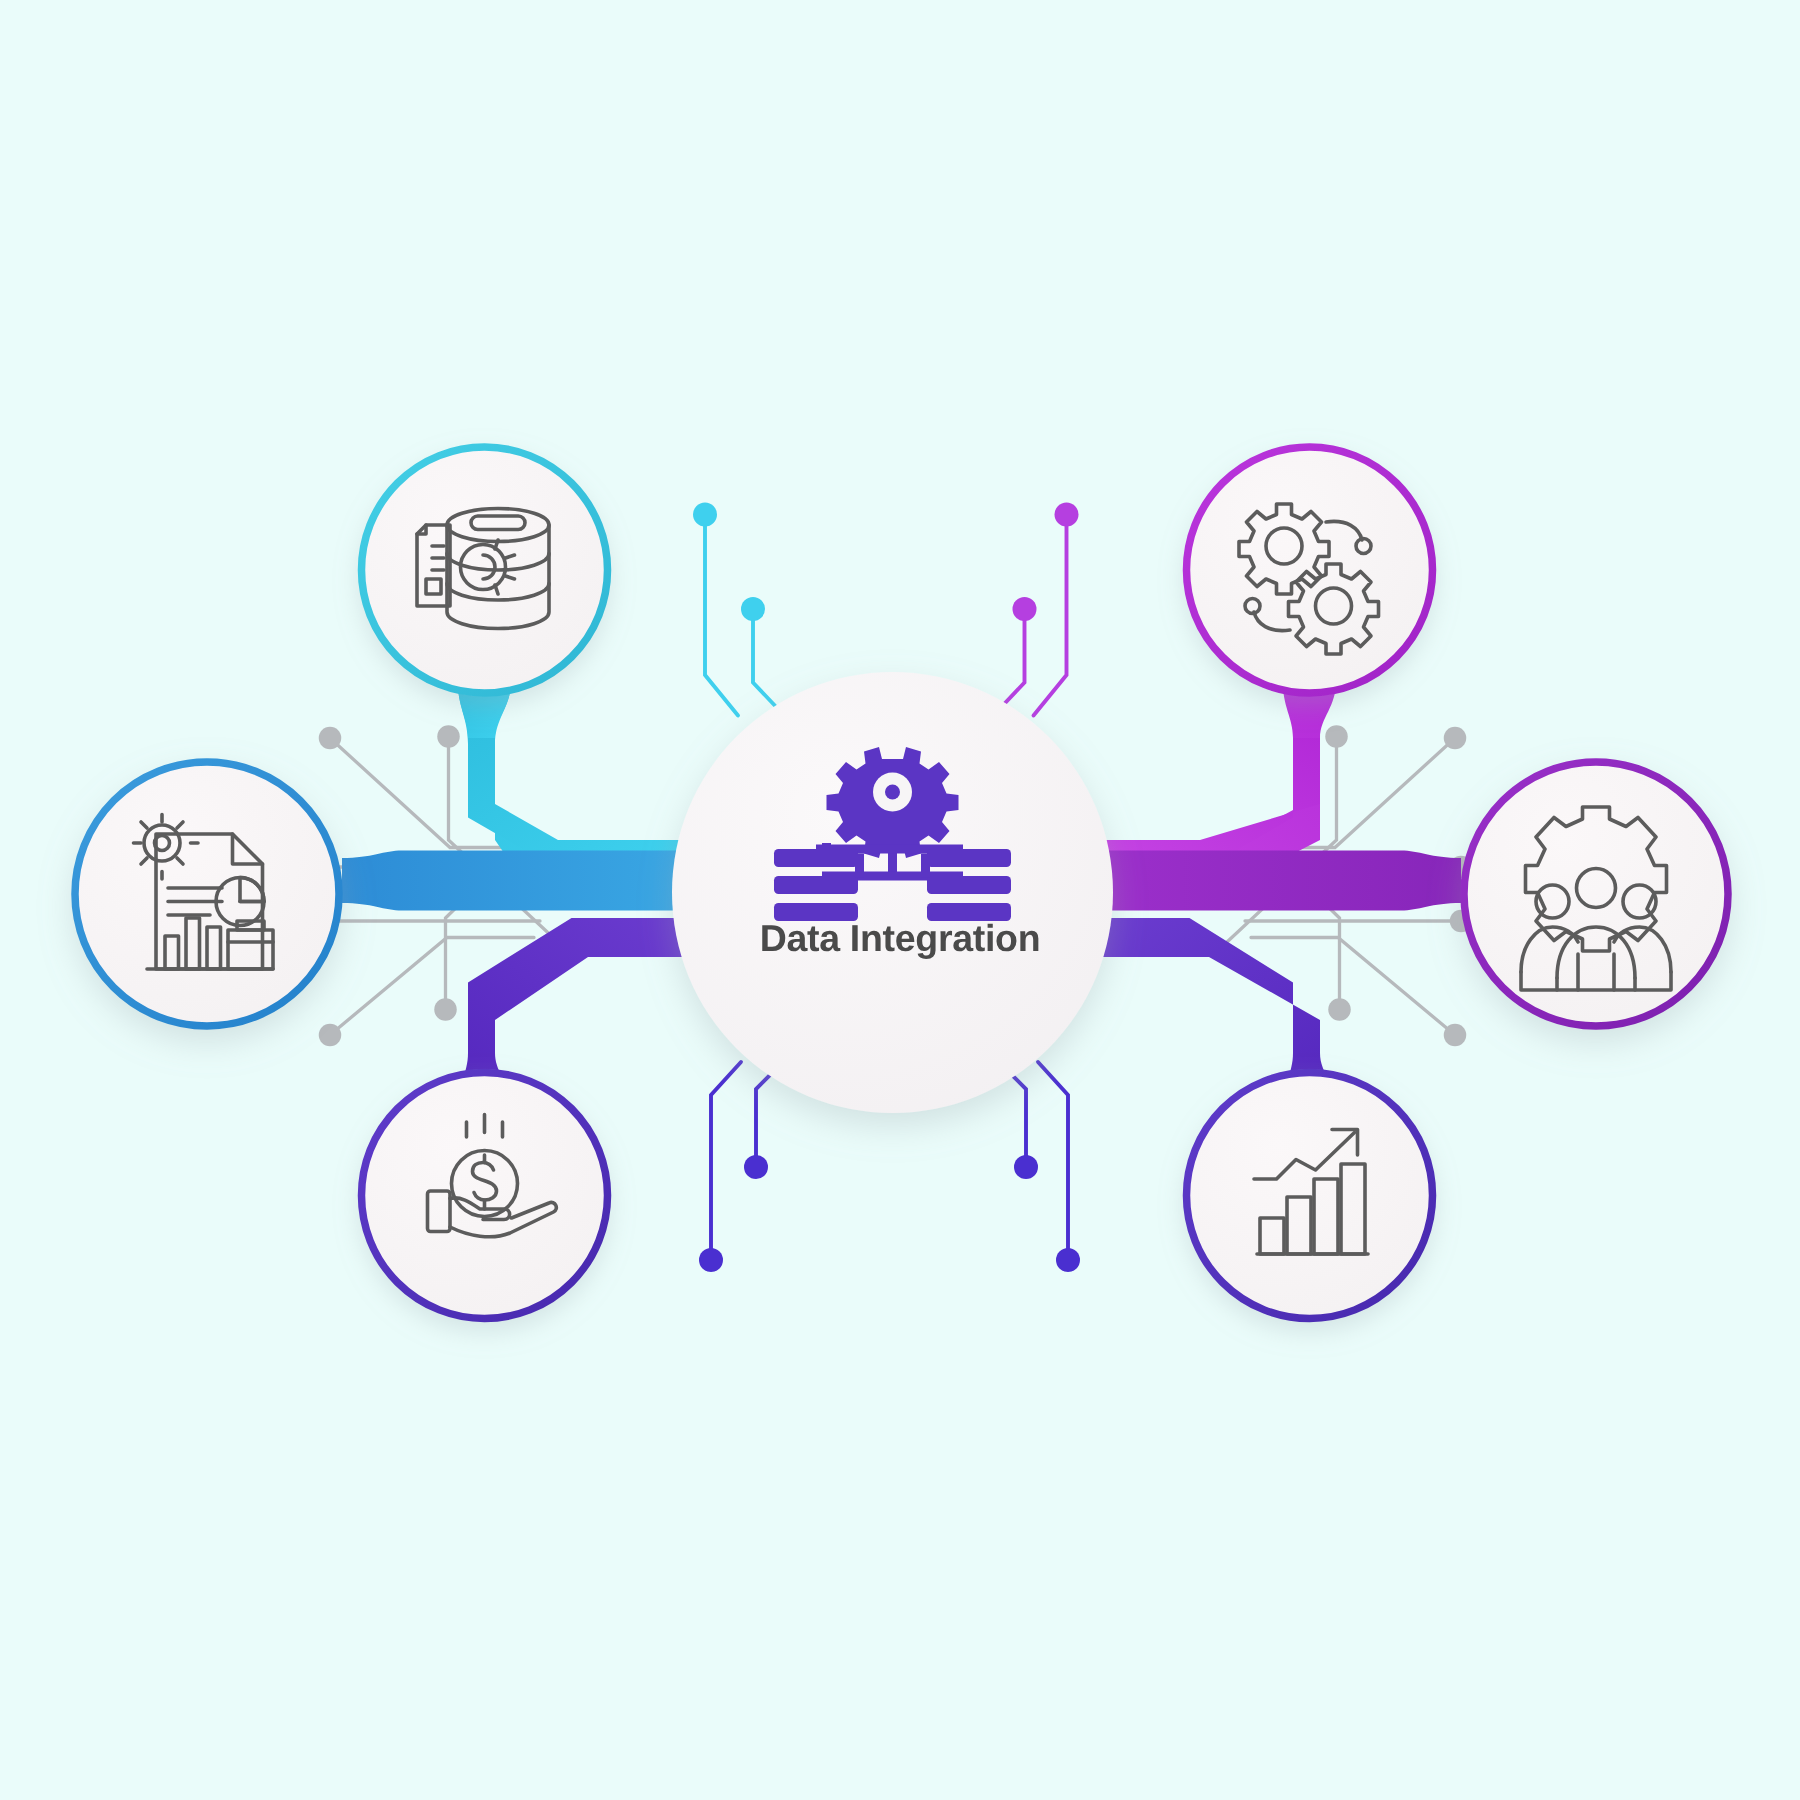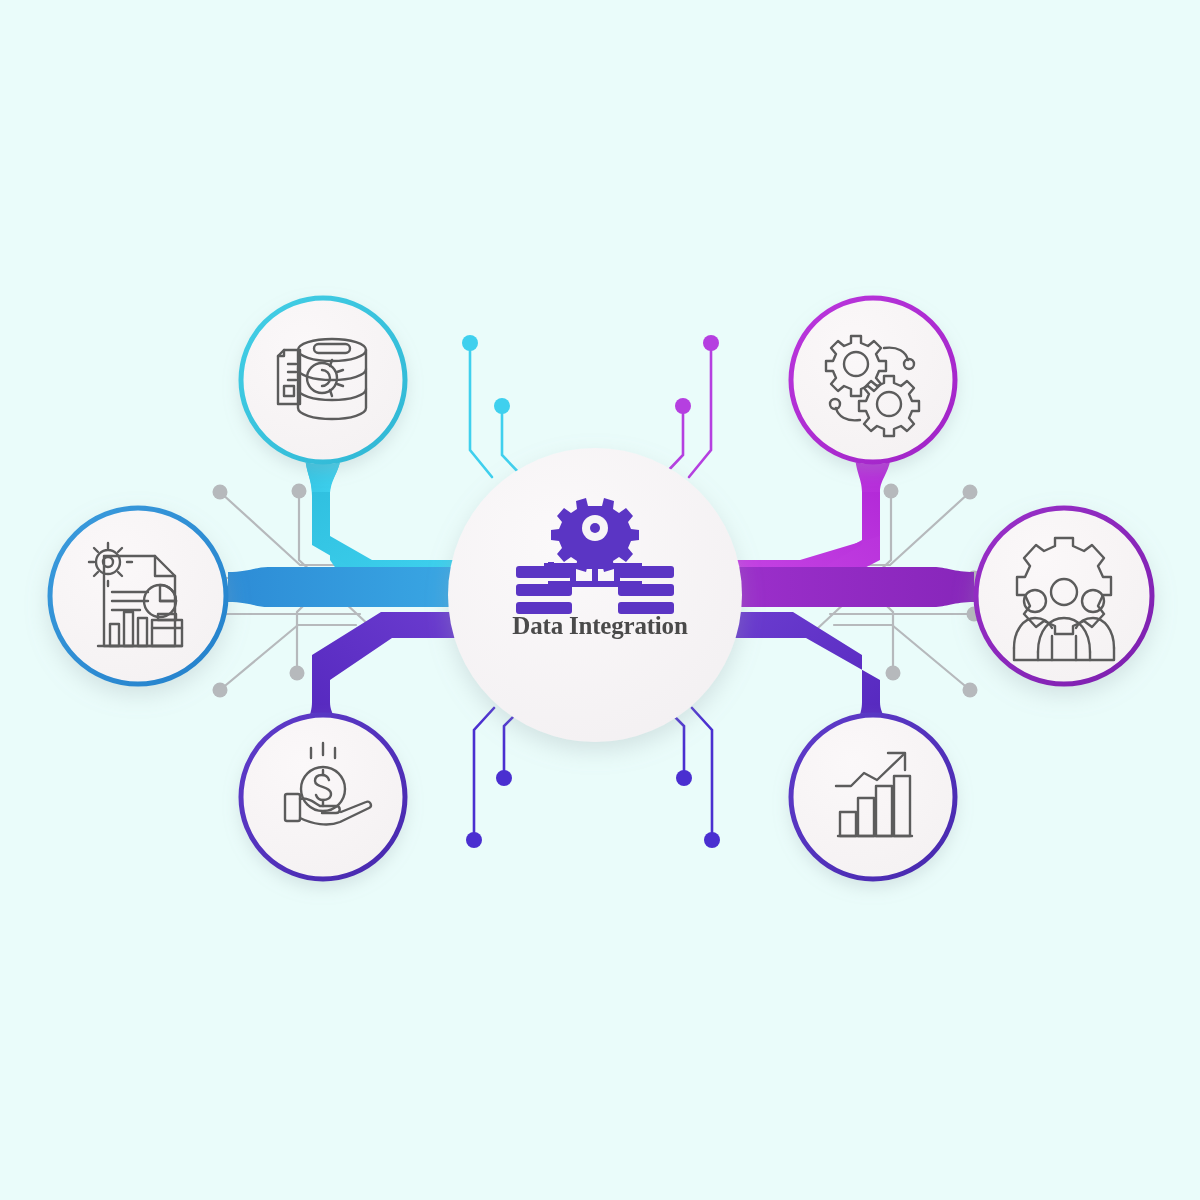--- a/index.html
+++ b/index.html
@@ -15,21 +15,20 @@
   
   .hub-title{
     position:absolute;
     left:0;top:612px;width:1200px;
     text-align:center;
     font-size:25px;
     font-weight:bold;
     color:#4a4a4a;
     letter-spacing:-0.2px;
     pointer-events:none;
-    font-family:Liberation Serif, serif;
   }
 </style>
 </head>
 <body>
 
 <div id="stage">
 
   <svg id="art" viewBox="0 0 1200 1200" width="1200" height="1200">
     <defs>
       <linearGradient id="gradTL" x1="0" y1="0" x2="1" y2="1">

